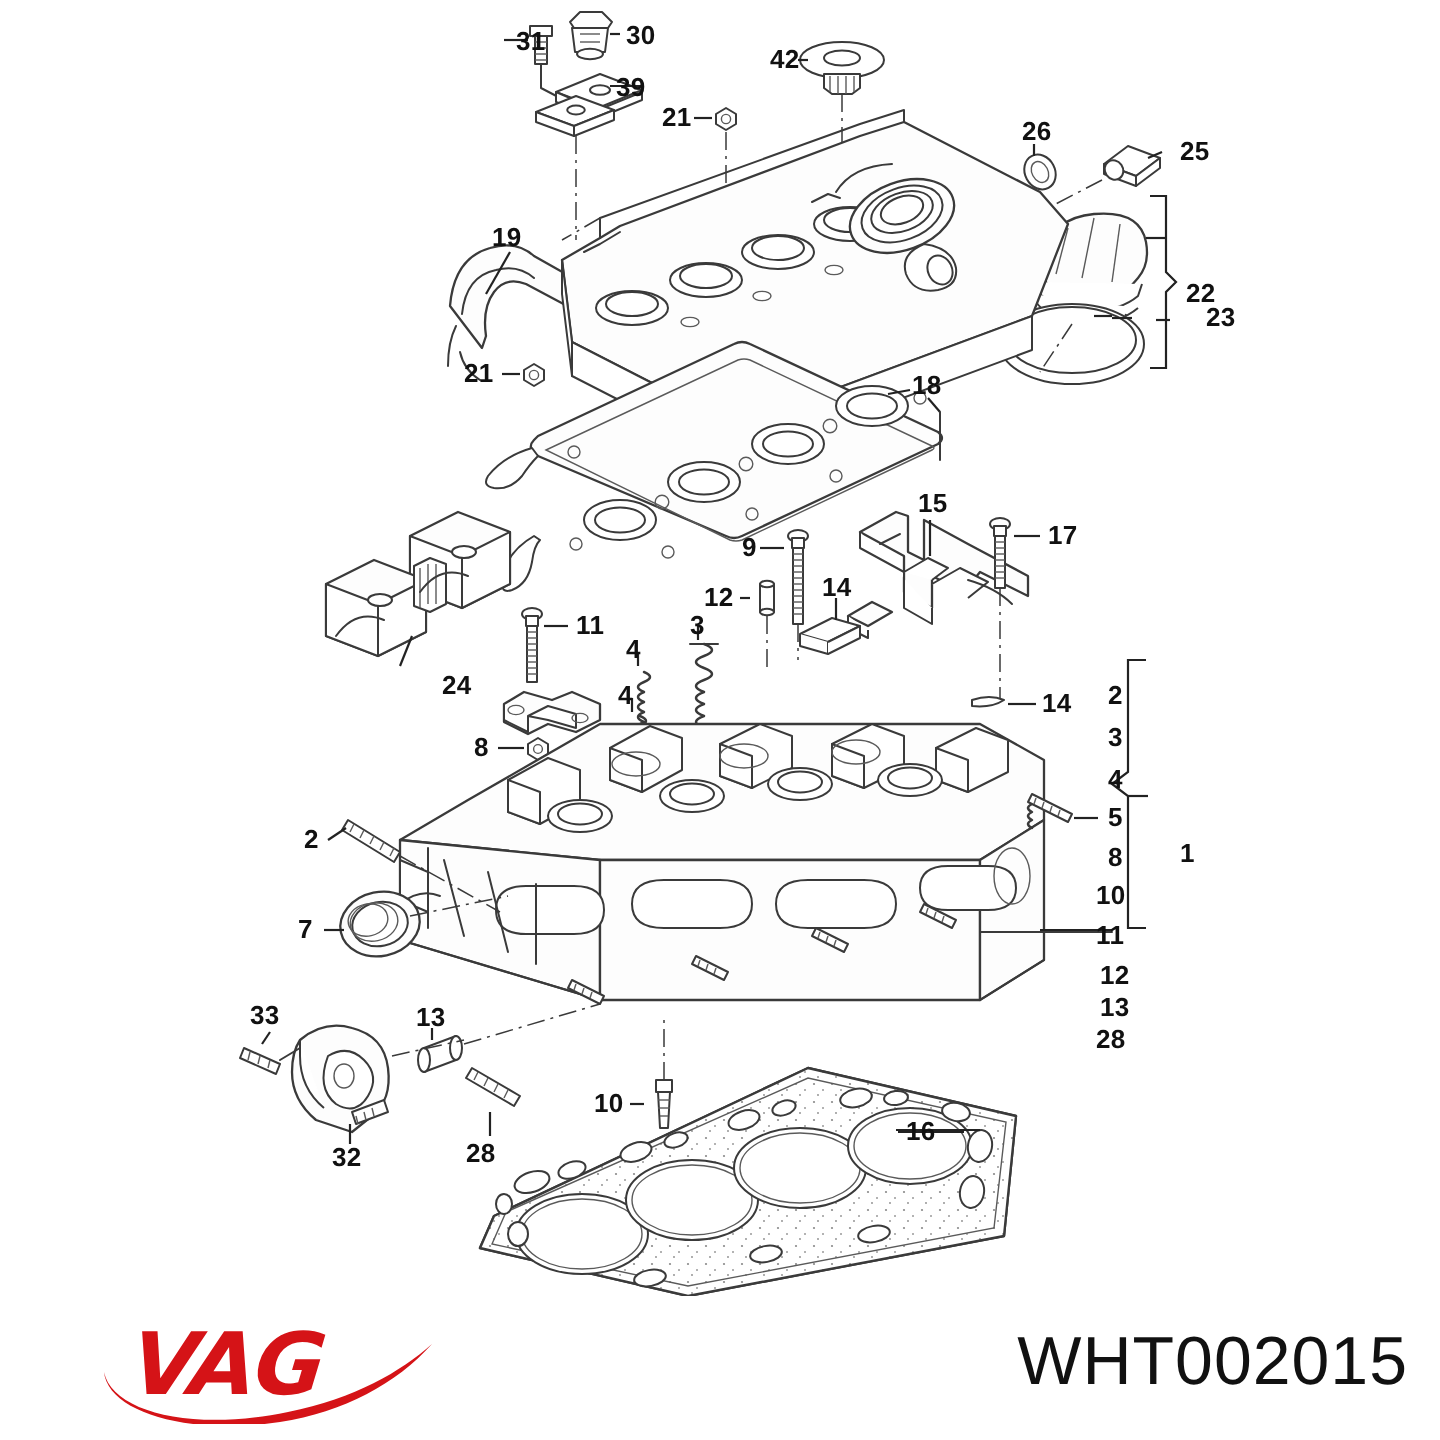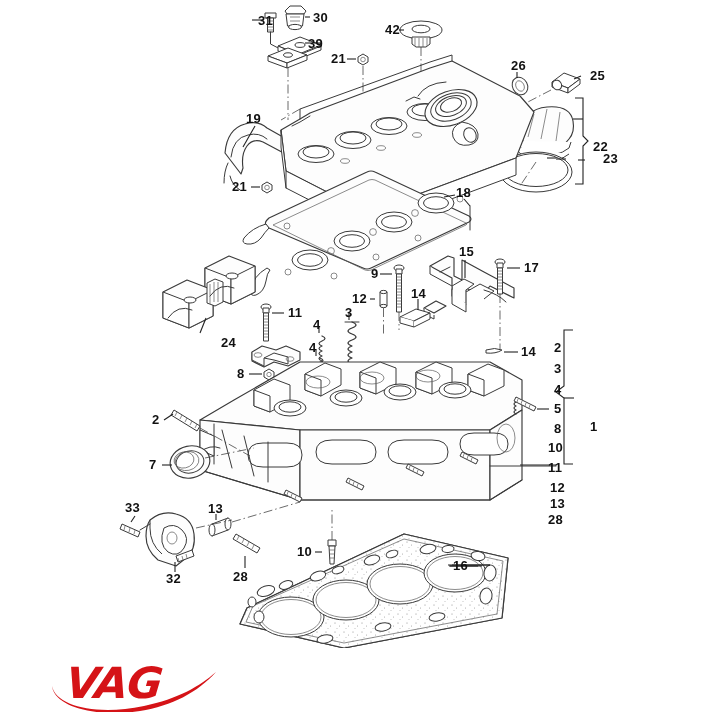--- a/index.html
+++ b/index.html
@@ -669,15 +669,16 @@
   <div class="lbl" style="left:590px;top:420px;">1</div>
 
   <div id="footer">
     <div id="vag-logo">
       <svg viewBox="0 0 190 56" width="190" height="56">
         <path d="M4 30 C8 50 48 60 96 50 C130 43 152 30 168 16
                  C150 36 124 50 92 55 C46 62 6 50 4 30 Z" fill="#d51317"></path>
       </svg>
       <div id="vag-word">VAG</div>
     </div>
+    <div id="partno">WHT002015</div>
   </div>
 
 </div>
 
 </body></html>

